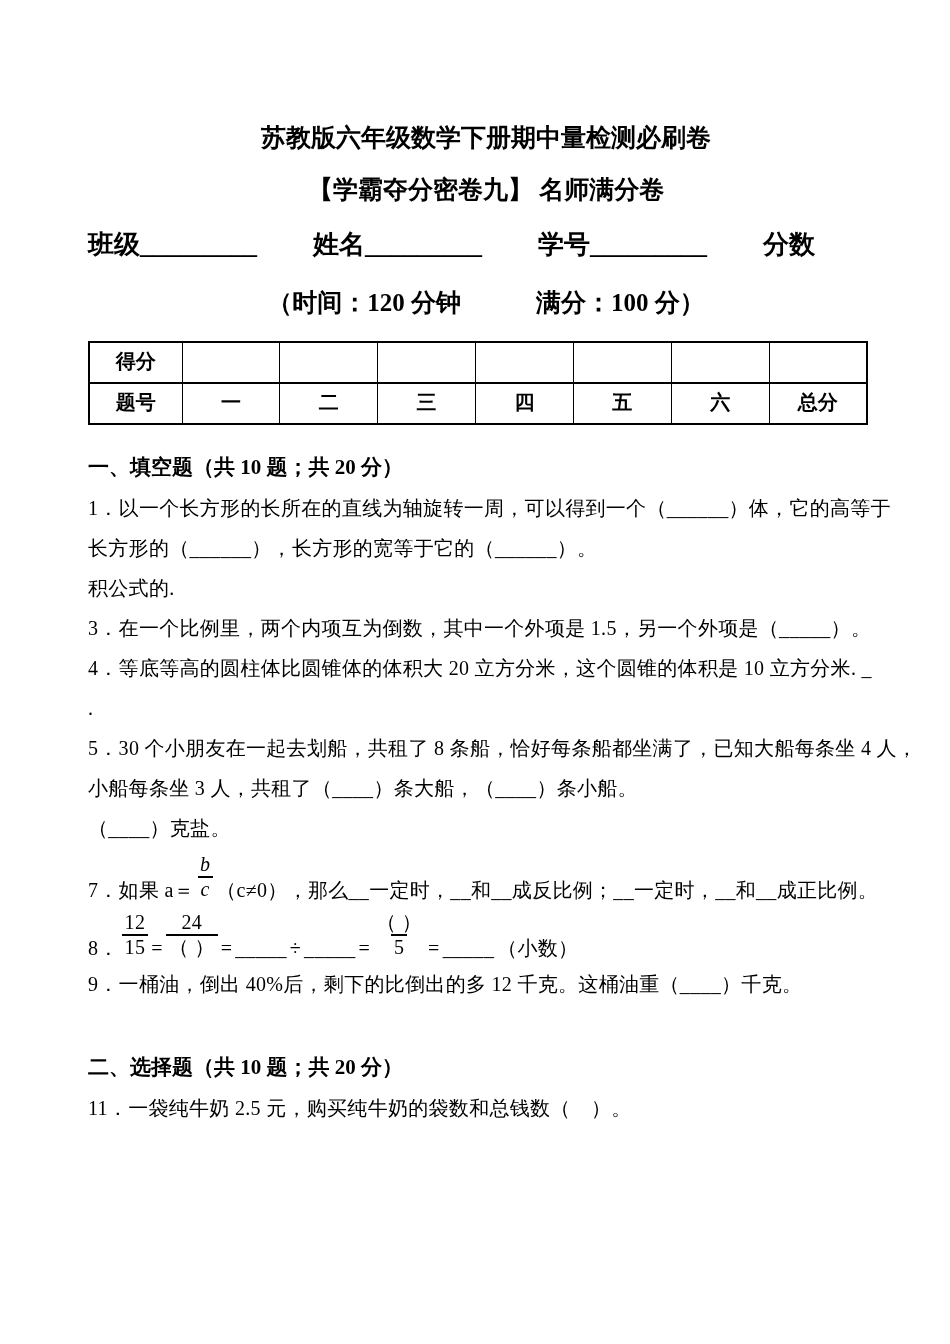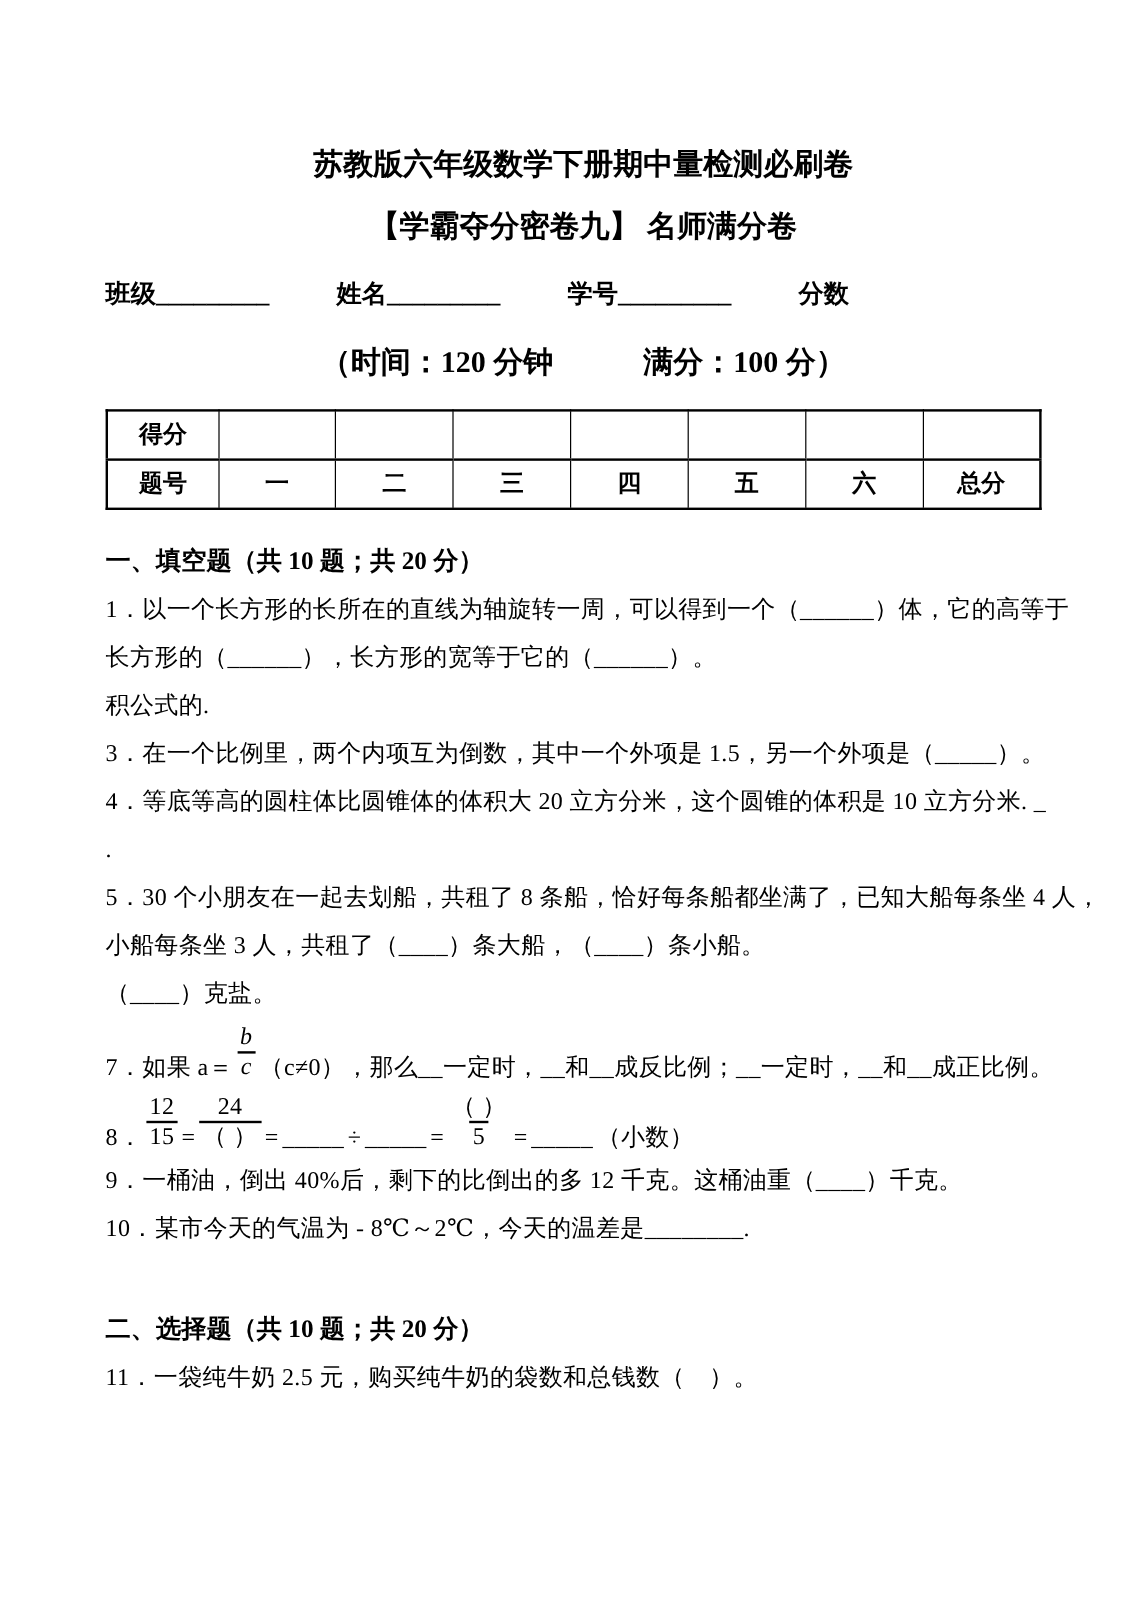--- a/index.html
+++ b/index.html
@@ -21,21 +21,21 @@
     font-weight: bold;
     font-size: 25px;
     line-height: 32px;
   }
   .subtitle { margin-top: 20px; }
 
   .info-row {
     display: flex;
     margin-top: 26px;
     font-weight: bold;
-    font-size: 21px;
+    font-size: 26px;
     line-height: 26px;
     white-space: nowrap;
     font-family: Liberation Serif, serif;
   }
   .info-row .field { margin-right: 56px; }
   .info-row .field:last-child { margin-right: 0; }
 
   .meta-line {
     text-align: center;
     font-weight: bold;
@@ -193,21 +193,20 @@
         <span class="frac">
           <span class="num">（ ）</span>
           <span class="den">5</span>
         </span>
         <span>=</span>
         <span>_____</span>
         <span>（小数）</span>
       </div>
 
       <div class="line">9．一桶油，倒出 40%后，剩下的比倒出的多 12 千克。这桶油重（____）千克。</div>
-      <div class="line">10．某市今天的气温为 - 8℃～2℃，今天的温差是________.</div>
     </div>
 
     <div class="sec-heading second">二、选择题（共 10 题；共 20 分）</div>
 
     <div class="q-lines">
       <div class="line">11．一袋纯牛奶 2.5 元，购买纯牛奶的袋数和总钱数（　）。</div>
     </div>
 
   </div>
 </div>

